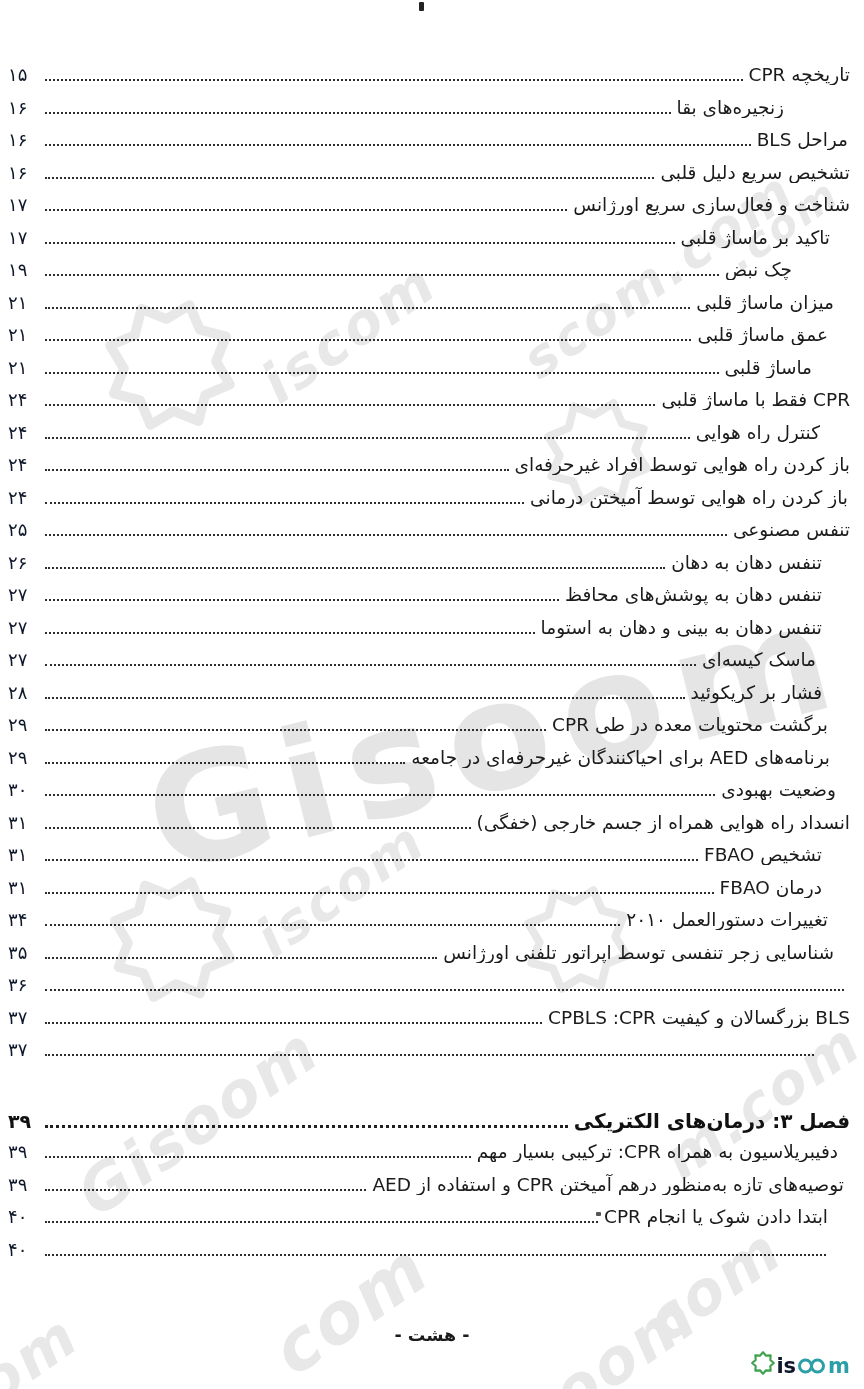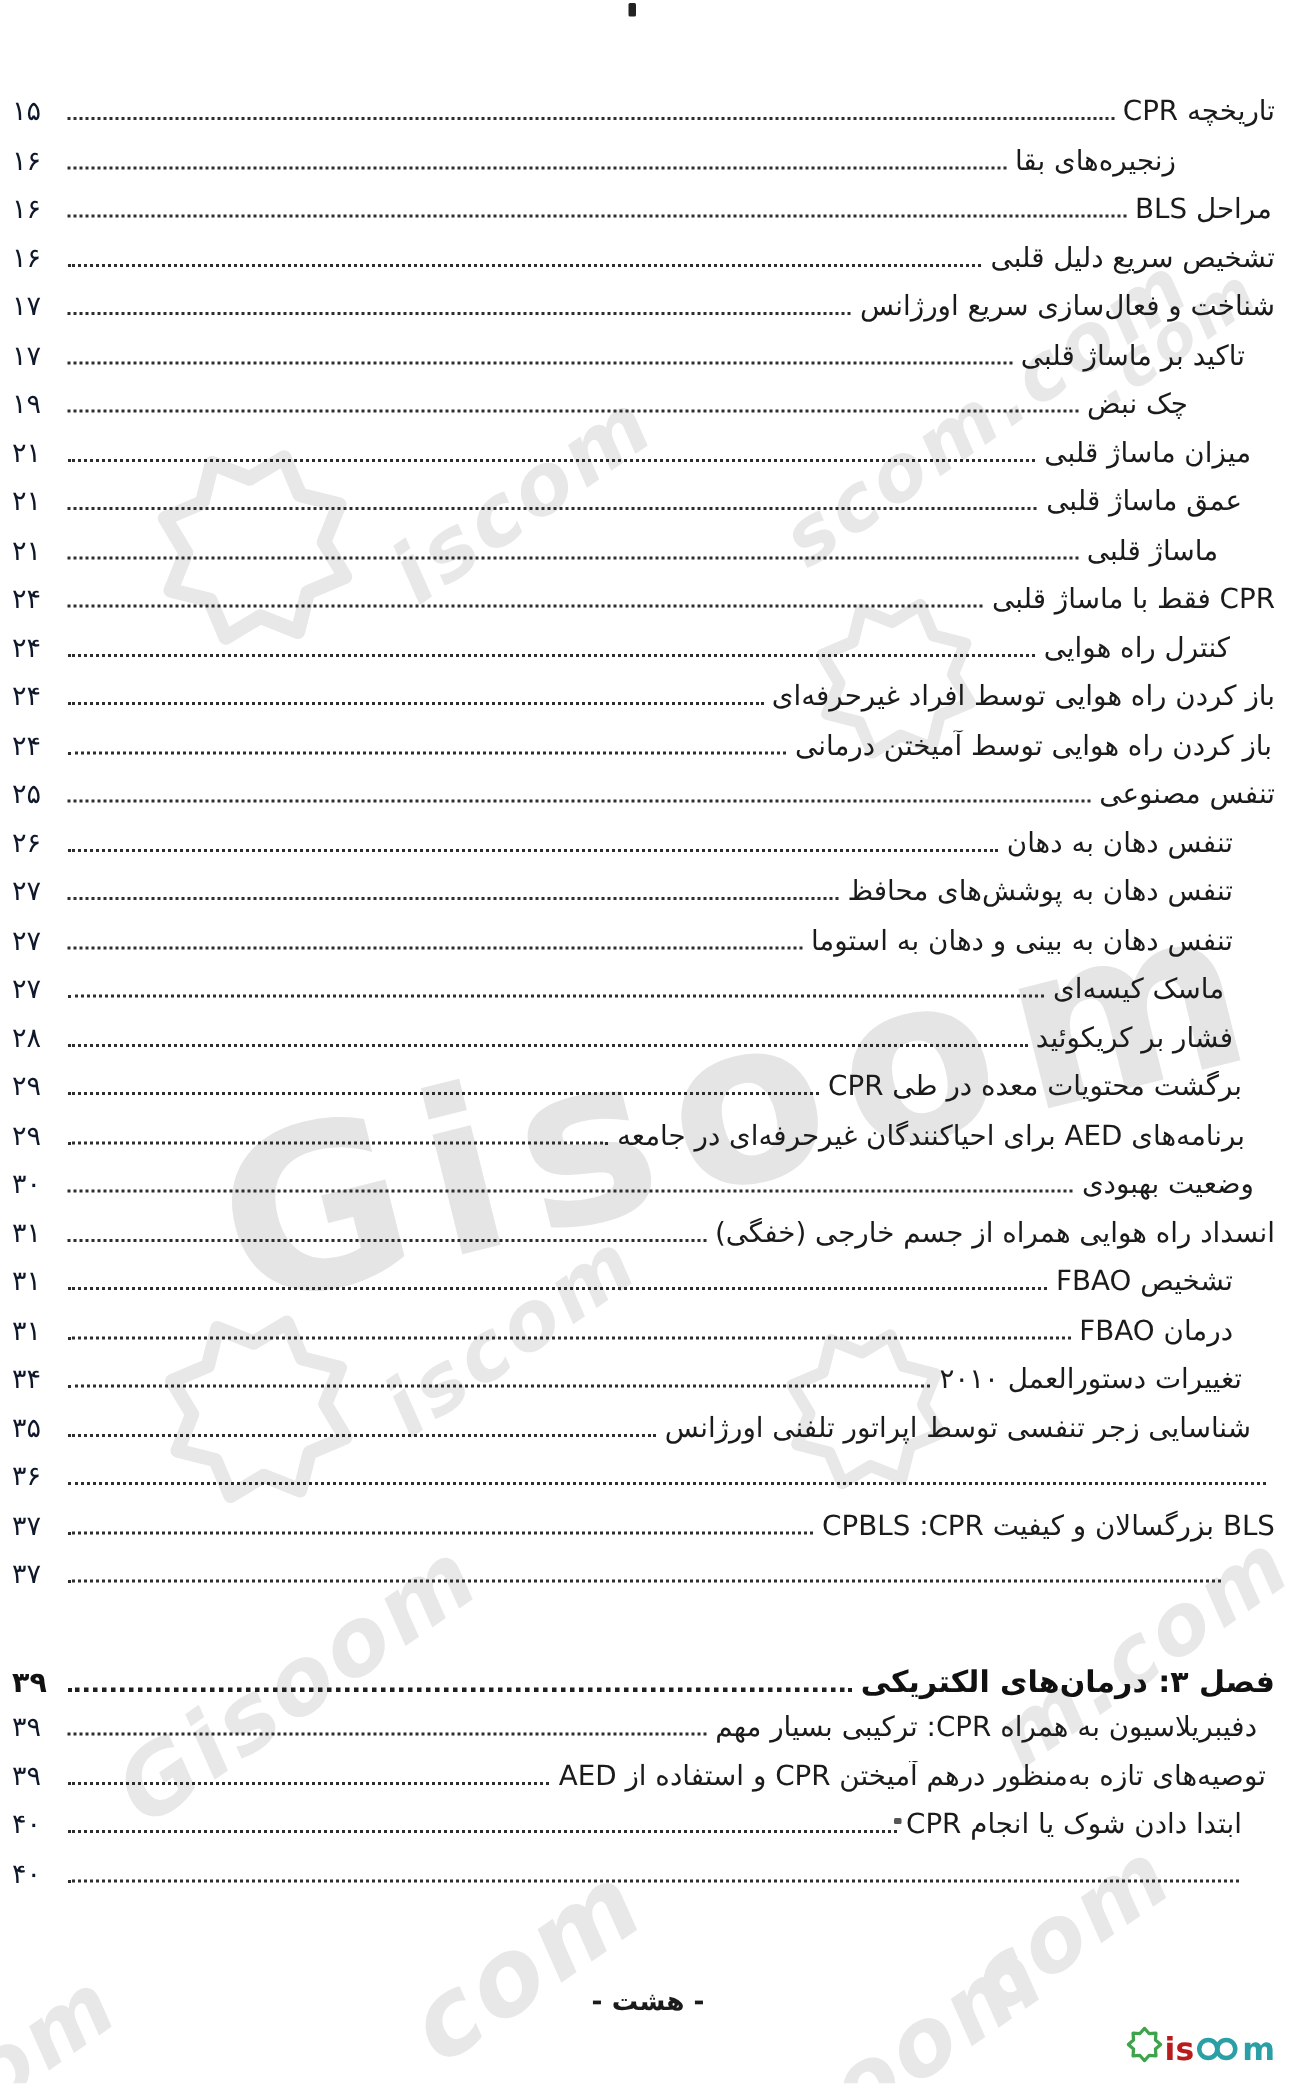--- a/index.html
+++ b/index.html
@@ -247,20 +247,20 @@
         <span class="pnum">۴۰</span>
       </div>
     </div>
 
   <div id="footer">- هشت -</div>
 
   <div id="logo">
     <span id="logo-star-slot"><svg viewBox="0 0 100 100" width="24" height="24">
           <polygon points="50.0,5.0 62.6,19.5 81.8,18.2 80.5,37.4 95.0,50.0 80.5,62.6 81.8,81.8 62.6,80.5 50.0,95.0 37.4,80.5 18.2,81.8 19.5,62.6 5.0,50.0 19.5,37.4 18.2,18.2 37.4,19.5" fill="none" stroke="#3fa34d" stroke-width="9" stroke-linejoin="round"></polygon>
         </svg></span>
-    <span id="logo-is" style="color: #b91c1c;">is</span>
+    <span id="logo-is" style="color: #0f172a;">is</span>
     <span class="oo" id="logo-oo-slot"><svg viewBox="0 0 30 16" width="30" height="16">
           <circle cx="8.5" cy="8" r="6" fill="none" stroke="#2a9fa6" stroke-width="3"></circle>
           <circle cx="20.5" cy="8" r="6" fill="none" stroke="#2a9fa6" stroke-width="3"></circle>
         </svg></span>
     <span id="logo-m" style="color: rgb(42, 159, 166);">m</span>
   </div>
 </div>
 
 </body></html>

